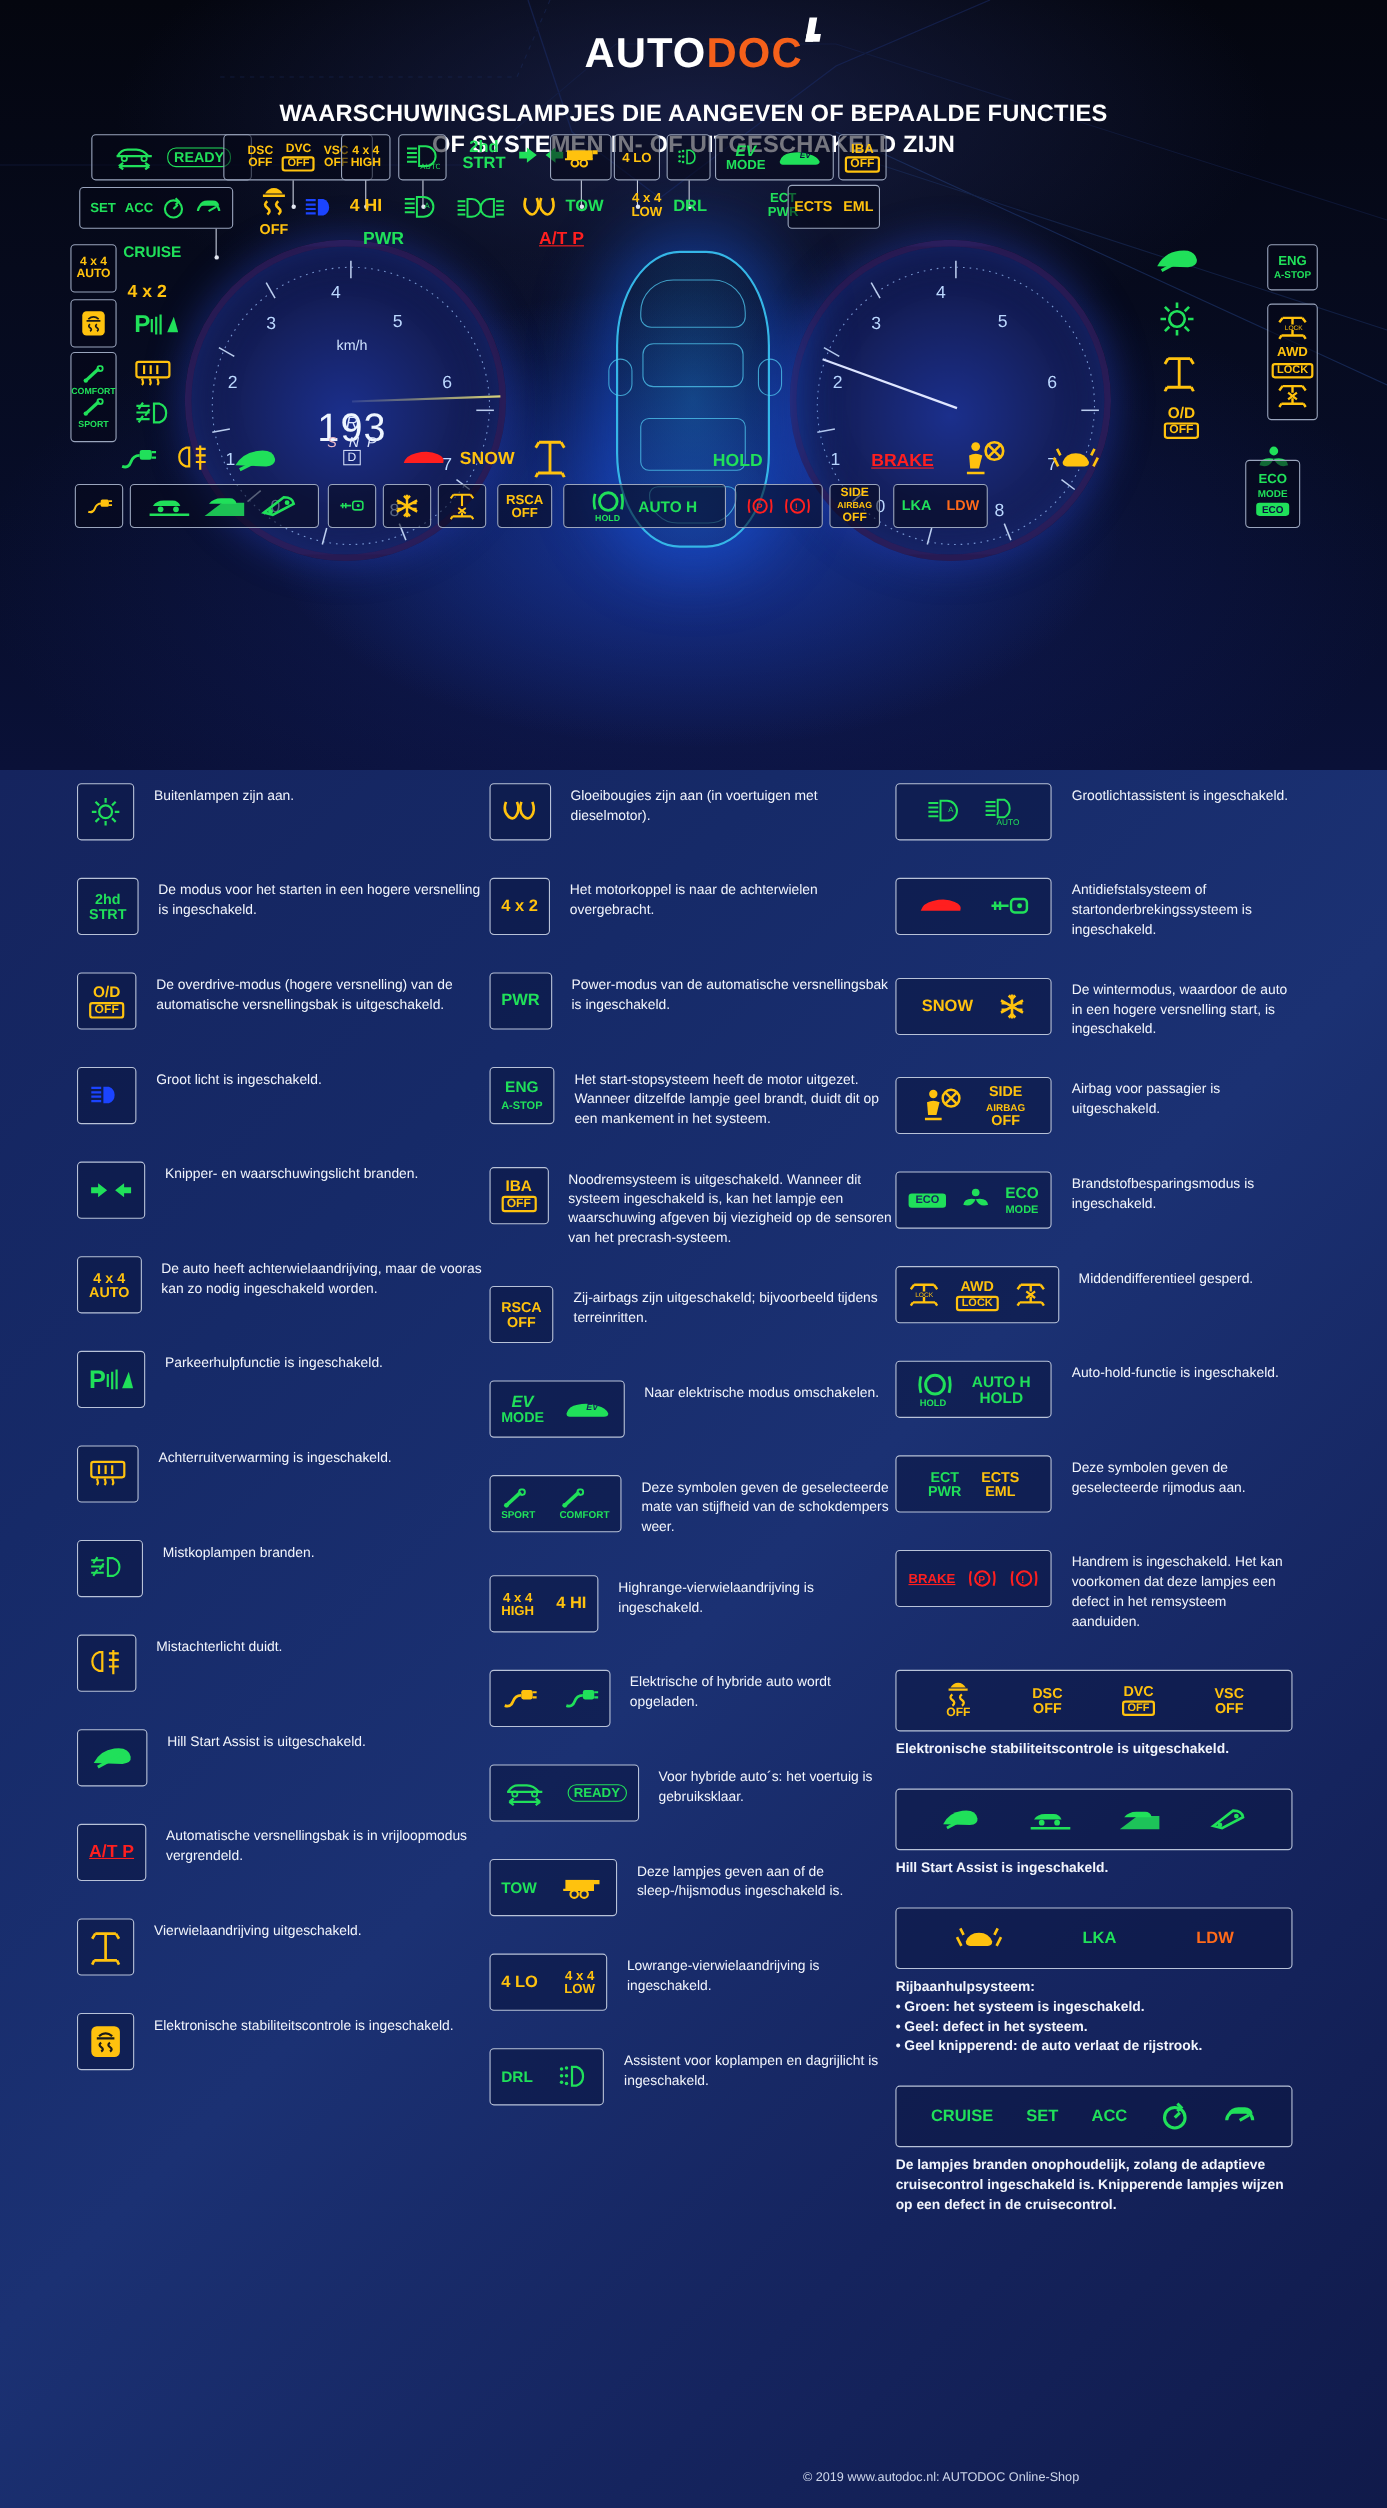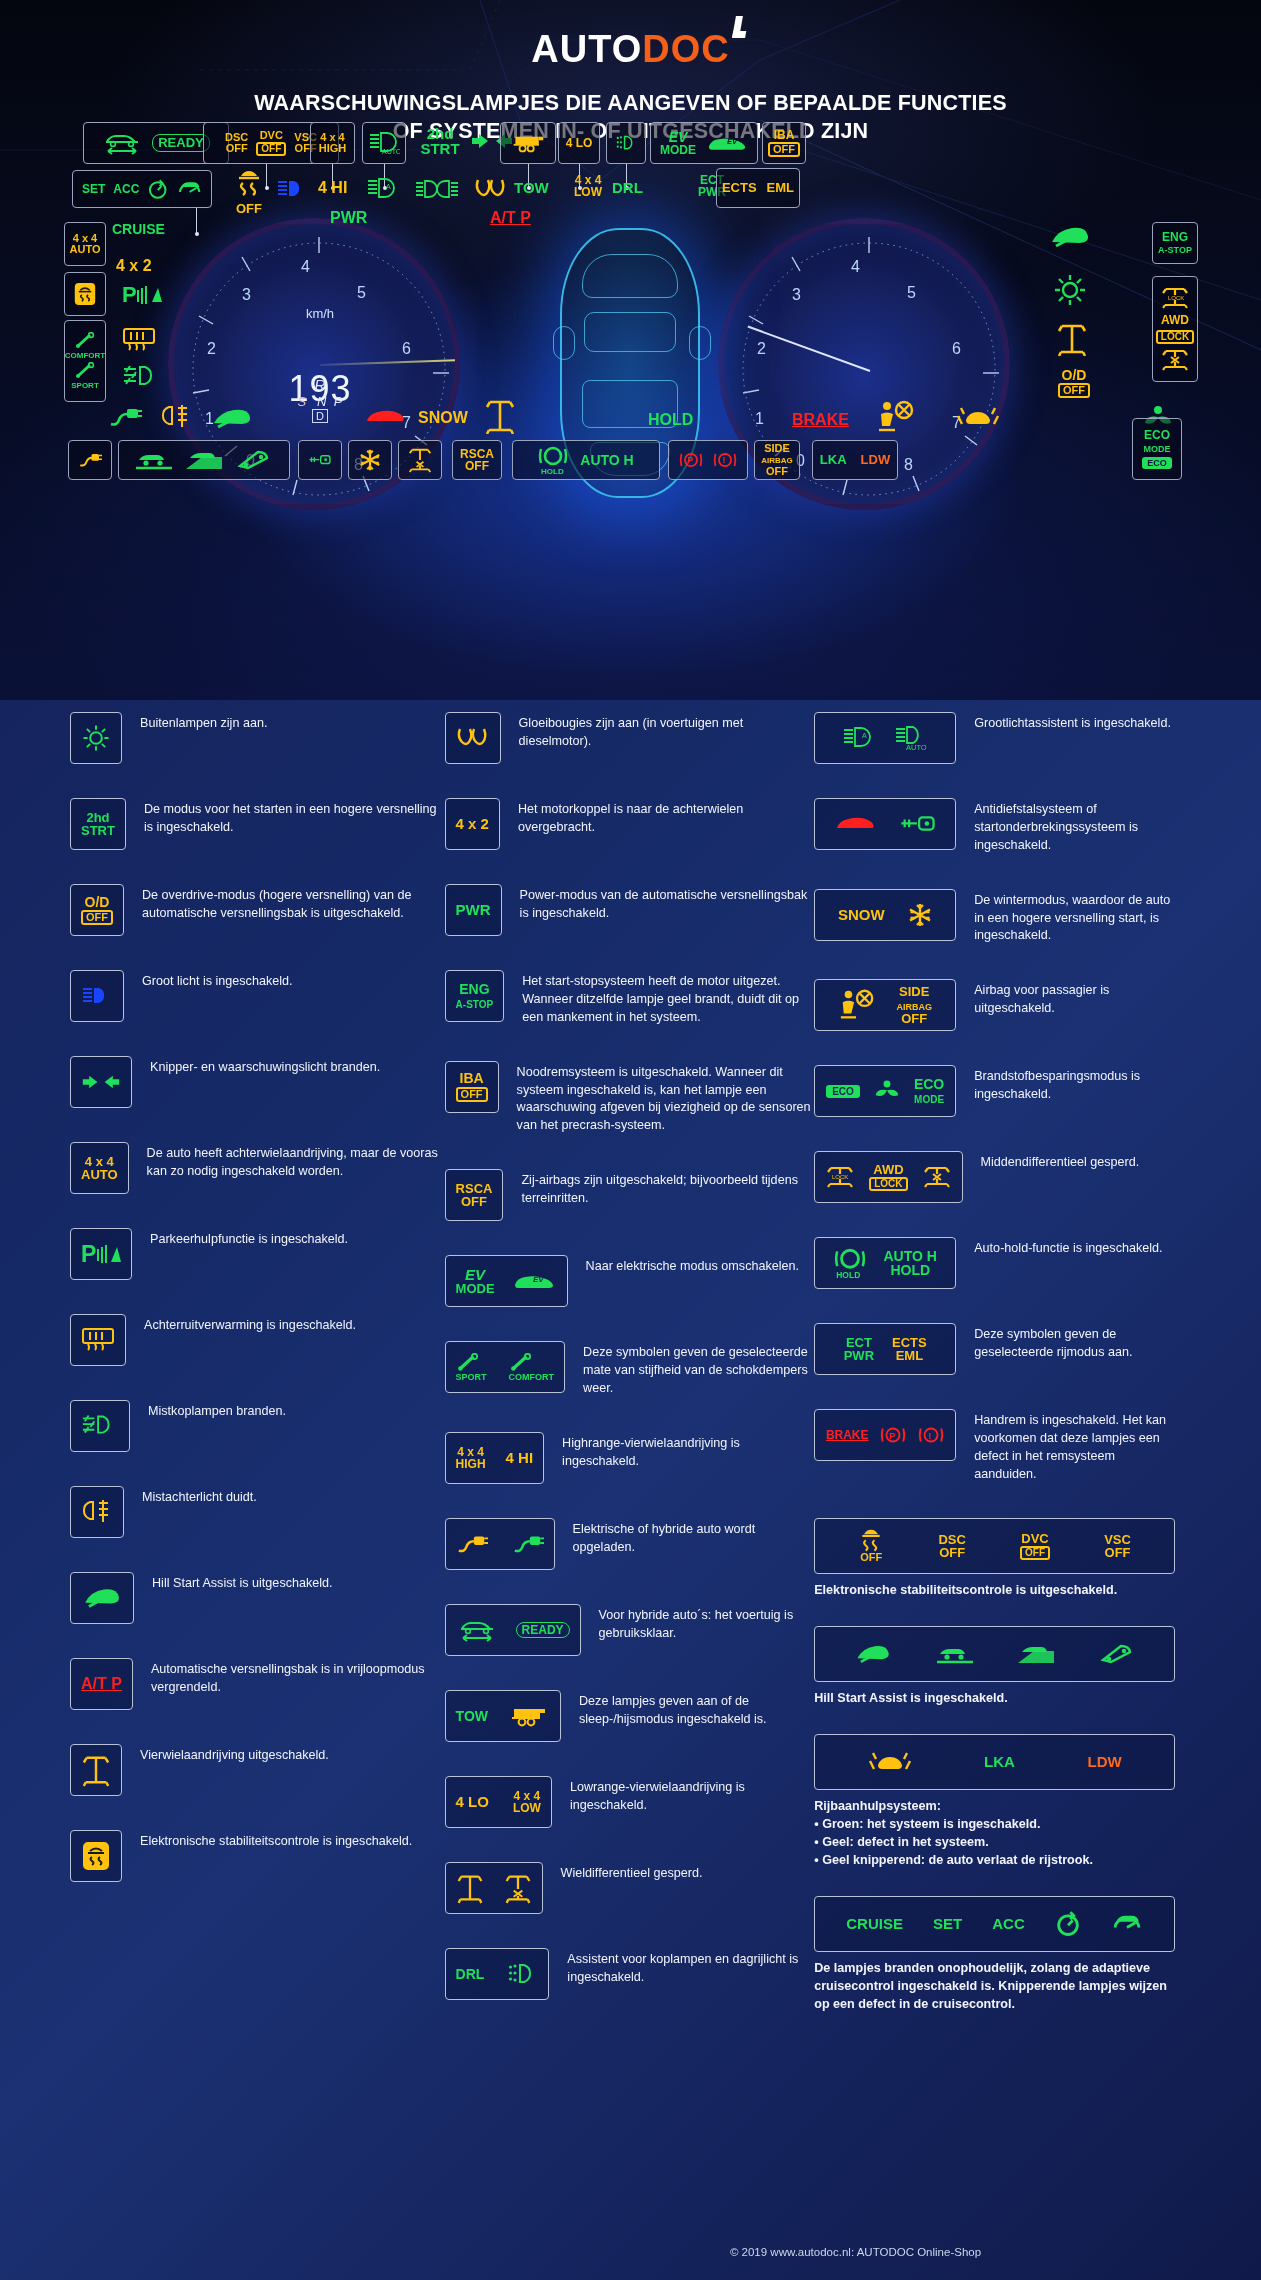--- a/index.html
+++ b/index.html
@@ -932,32 +932,20 @@
         </div>
 
         <div class="row">
           <div class="icon" style="gap:24px">
             <span class="t t15 y">4 LO</span>
               <span class="t t12 y">4 x 4<br>LOW</span>
           </div>
           <div class="desc">Lowrange-vierwielaandrijving is ingeschakeld.</div>
         </div>
 
-        <div class="row">
-          <div class="icon" style="gap:20px">
-            <svg width="28" height="32" viewBox="0 0 32 34">
-                <path d="M6 4 h20 M6 4 l-3 5 M26 4 l3 5 M16 4 v26 M5 30 h22 M5 30 l-2 4 M27 30 l2 4" stroke="#ffc20e" stroke-width="2.6" fill="none"></path>
-              </svg>
-            <svg width="28" height="32" viewBox="0 0 32 34">
-                <path d="M6 4 h20 M6 4 l-3 5 M26 4 l3 5 M16 4 v14 M16 26 v4 M5 30 h22 M5 30 l-2 4 M27 30 l2 4" stroke="#ffc20e" stroke-width="2.6" fill="none"></path>
-                <path d="M11 20 l10 7 M21 20 l-10 7" stroke="#ffc20e" stroke-width="2.2"></path>
-              </svg>
-          </div>
-          <div class="desc">Wieldifferentieel gesperd.</div>
-        </div>
 
         <div class="row">
           <div class="icon" style="gap:22px">
             <span class="t t14 g">DRL</span>
             <svg width="32" height="24" viewBox="0 0 28 24">
                 <g fill="#20e05a">
                   <circle cx="2.5" cy="5" r="1.6"></circle>
                   <circle cx="2.5" cy="11" r="1.6"></circle>
                   <circle cx="2.5" cy="17" r="1.6"></circle>
                   <circle cx="7" cy="4" r="1.6"></circle>

